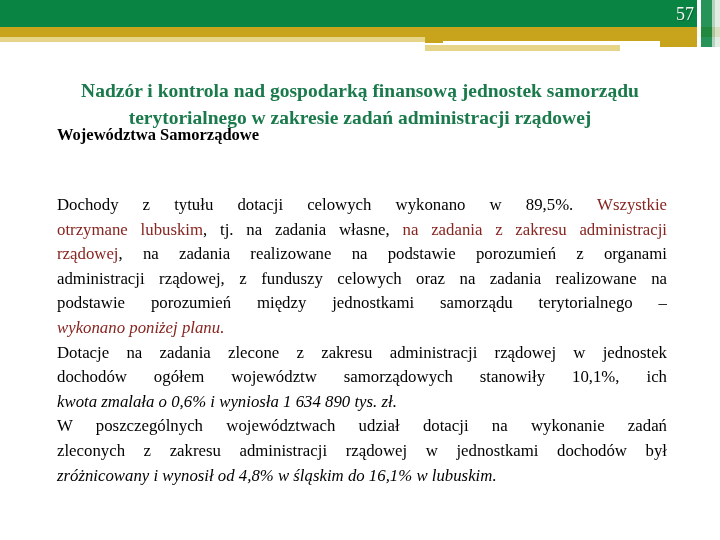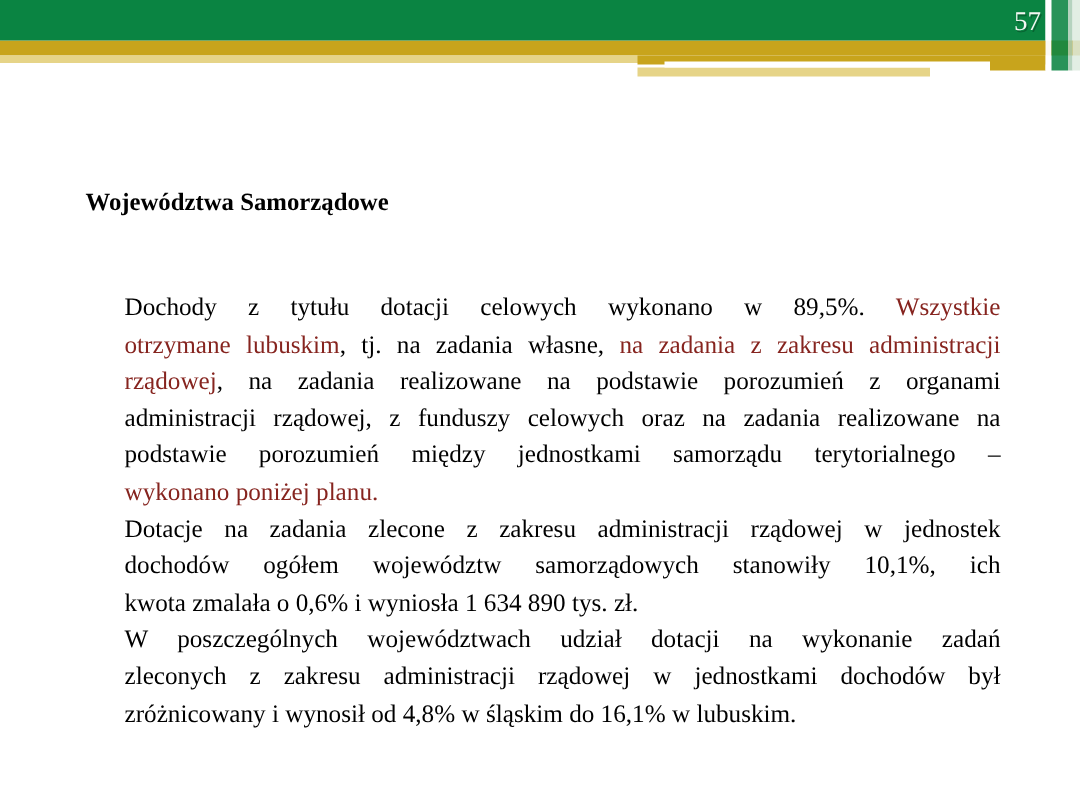--- a/index.html
+++ b/index.html
@@ -37,22 +37,22 @@
     font-size:19.5px; line-height:26.5px;
   }
   .subtitle {
     position:absolute; left:57px; top:124px; width:610px;
     color:#000000; font-weight:bold; font-size:16.5px; line-height:21px;
   }
   .body-text {
     position:absolute; left:57px; top:193px; width:610px;
     color:#000000; font-size:16.8px; line-height:24.6px;
   }
-  .body-text .line { text-align:justify; text-align-last:justify;margin-left:26px; }
-  .body-text .line.last { text-align-last:left; }
+  .body-text .line { text-align:justify; text-align-last:justify; }
+  .body-text .line.last { text-align-last:left;font-style:italic; }
   .accent { color:#86241F; }
 </style>
 </head>
 <body>
 
 <div class="slide">
 
   <div class="gold-band"></div>
   <div class="left-light"></div>
   <div class="right-gold-step"></div>
@@ -61,20 +61,24 @@
   <div class="right-light-step"></div>
   <div class="green-bar"></div>
   <div class="strips">
     <div class="strip-1"></div>
     <div class="strip-2"></div>
     <div class="strip-3"></div>
     <div class="strip-4"></div>
   </div>
   <div class="page-number">57</div>
 
+  <div class="title">
+    <div>Nadzór i kontrola nad gospodarką finansową jednostek samorządu</div>
+    <div>terytorialnego w zakresie zadań administracji rządowej</div>
+  </div>
 
   <div class="subtitle">Województwa Samorządowe</div>
 
   <div class="body-text">
       <div class="line"><span>Dochody z tytułu dotacji celowych wykonano w 89,5%. </span><span class="accent">Wszystkie</span></div>
       <div class="line"><span class="accent">otrzymane lubuskim</span><span>, tj. na zadania własne, </span><span class="accent">na zadania z zakresu administracji</span></div>
       <div class="line"><span class="accent">rządowej</span><span>, na zadania realizowane na podstawie porozumień z organami</span></div>
       <div class="line"><span>administracji rządowej, z funduszy celowych oraz na zadania realizowane na</span></div>
       <div class="line"><span>podstawie porozumień między jednostkami samorządu terytorialnego –</span></div>
       <div class="line last"><span class="accent">wykonano poniżej planu.</span></div>

